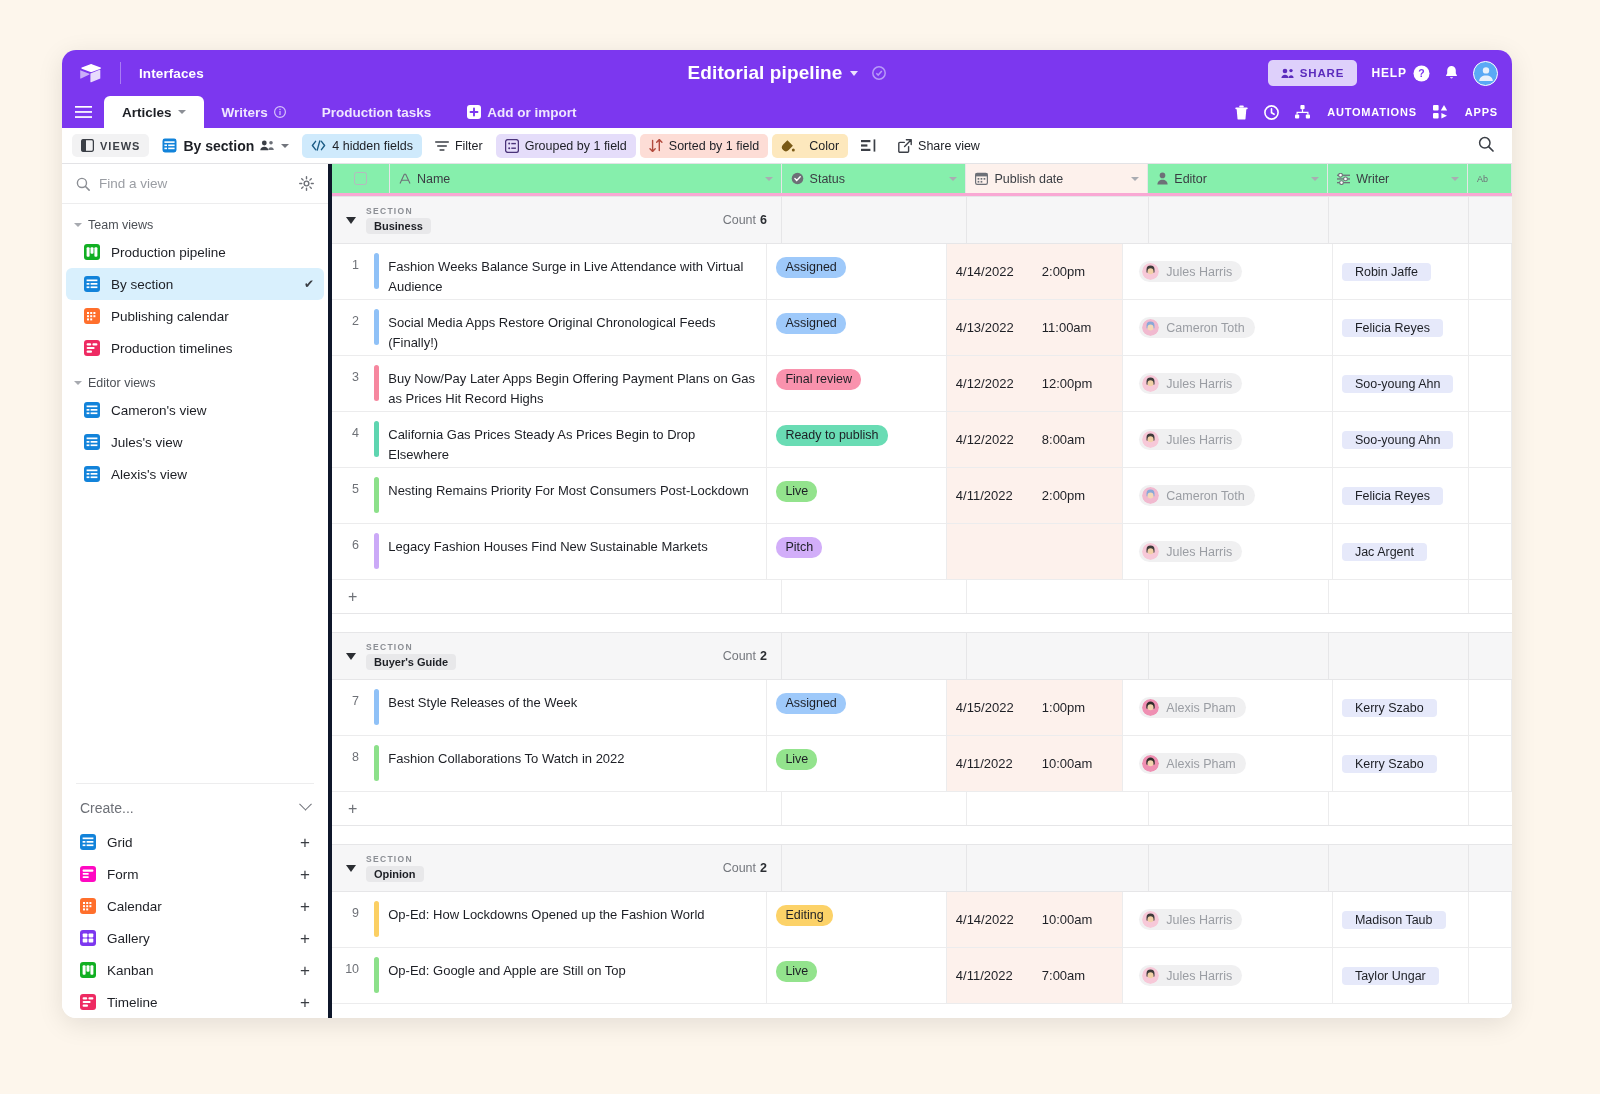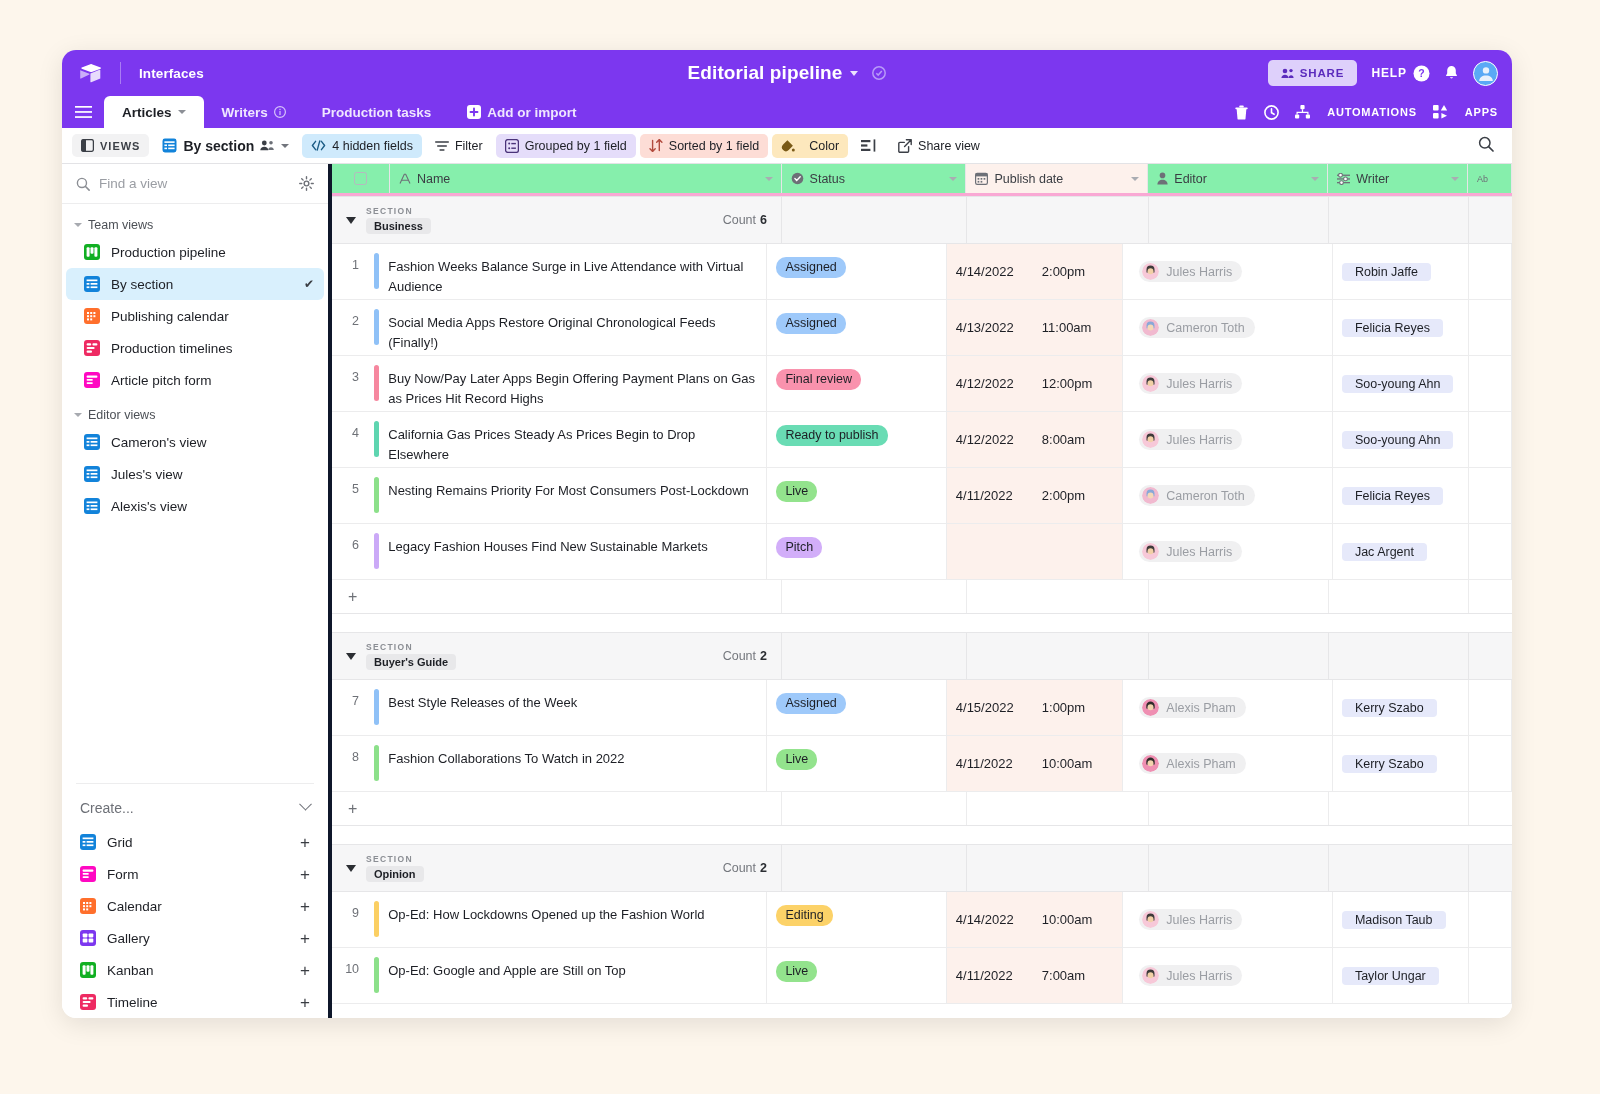--- a/index.html
+++ b/index.html
@@ -494,31 +494,20 @@
                 <rect width="16" height="16" rx="3" fill="#ee2a62"></rect>
                 <rect x="2.6" y="3.3" width="4.6" height="2.2" rx="1" fill="#fff"></rect>
                 <rect x="8.4" y="3.3" width="5" height="2.2" rx="1" fill="#fff"></rect>
                 <rect x="2.6" y="6.9" width="8" height="2.2" rx="1" fill="#fff"></rect>
                 <rect x="2.6" y="10.5" width="5.4" height="2.2" rx="1" fill="#fff"></rect>
               </svg>
           </span>
           <span>Production timelines</span>
         </div>
 
-        <div class="side-item">
-          <span class="vicon">
-            <svg width="16" height="16" viewBox="0 0 16 16">
-                <rect width="16" height="16" rx="3" fill="#ff08c2"></rect>
-                <rect x="2.6" y="3.4" width="10.8" height="2.3" rx=".8" fill="#fff"></rect>
-                <rect x="2.6" y="7" width="6.2" height="1.8" rx=".8" fill="#fff"></rect>
-                <rect x="2.6" y="10.2" width="6.2" height="1.8" rx=".8" fill="#fff"></rect>
-              </svg>
-          </span>
-          <span>Article pitch form</span>
-        </div>
 
         <div class="grp-head" style="margin-top:6px;">
           <span class="grp-caret"></span>
           <span>Editor views</span>
         </div>
 
         <div class="side-item">
           <span class="vicon">
             <svg width="16" height="16" viewBox="0 0 16 16">
                 <rect width="16" height="16" rx="3" fill="#1283da"></rect>

